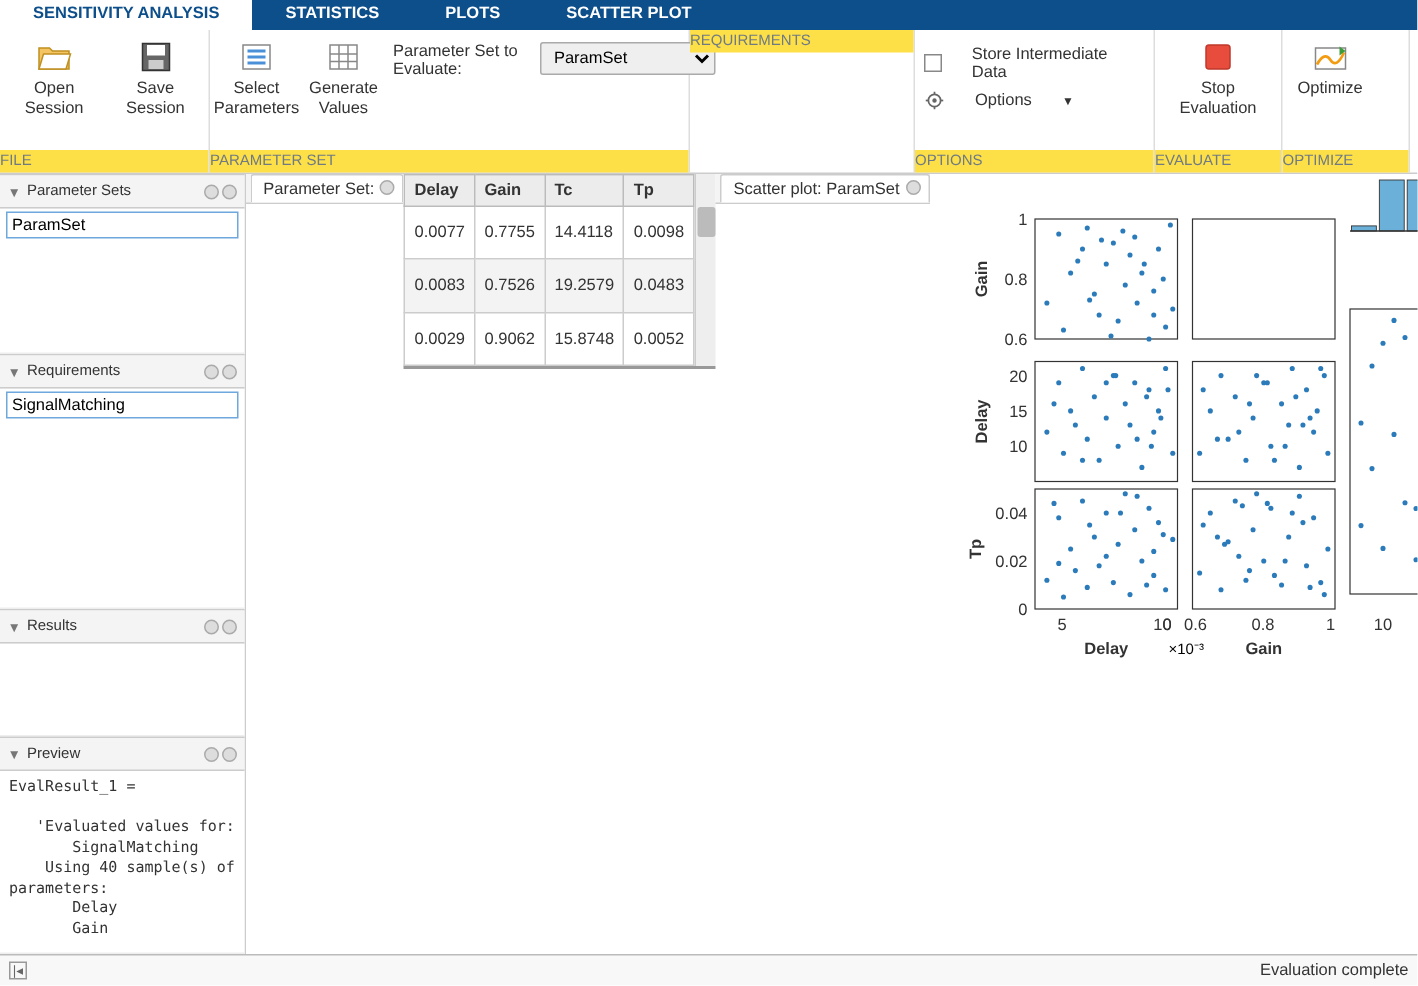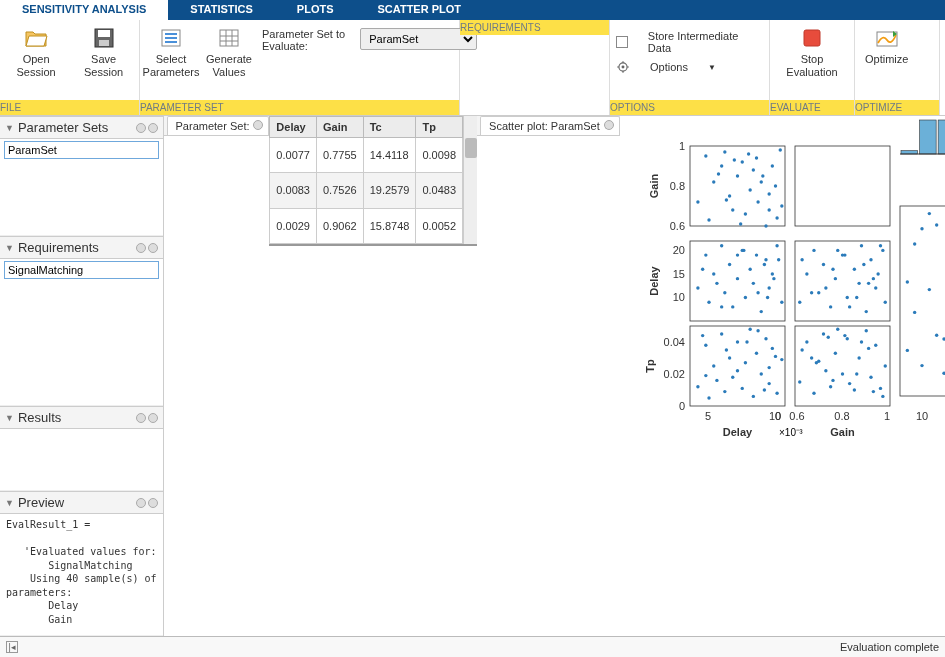--- a/index.html
+++ b/index.html
@@ -20,21 +20,21 @@
 .param-eval .lbl { font-size: 11px; }
 .param-eval select { width: 160px; height: 22px; font-size: 11px; border: 1px solid #aaa; border-radius: 2px; padding: 0 4px; }
 .opt-row { display:flex; align-items:center; gap:20px; font-size:11px; }
 .opt-checkbox { width:12px; height:12px; border:1px solid #888; display:inline-block; }
 
 .main { display: flex; height: 520px; }
 .left-col { width: 245px; display: flex; flex-direction: column; border-right: 1px solid #ccc; }
 .panel { border-top: 1px solid #ccc; display:flex; flex-direction:column; }
 .panel-hdr { height: 22px; background: #f4f4f4; display: flex; align-items: center; padding: 0 5px; border-bottom: 1px solid #ccc; position:relative; }
 .panel-hdr .tri { font-size: 9px; color: #777; margin-right: 4px; }
-.panel-hdr .title { font-size: 13px; color: #333; flex:1; }
+.panel-hdr .title { font-size: 10px; color: #333; flex:1; }
 .panel-hdr .circ { width: 10px; height: 10px; border-radius: 50%; border: 1px solid #aaa; background:#ddd; margin-left: 2px; }
 .panel-body { flex:1; background:#fff; border-bottom:1px solid #eee; padding:2px 4px; font-size:11px; overflow:hidden; }
 .panel-body input { width:100%; border:1px solid #6fa8dc; padding:2px 3px; font-size:11px; }
 .preview-text { font-family: monospace; font-size:10px; white-space:pre; line-height:1.35; padding:2px; }
 
 .right-col { flex: 1; display: flex; flex-direction: row; }
 .tabrow { height: 20px; background:#f4f4f4; border-bottom:1px solid #ccc; display:flex; align-items:flex-end; position:relative; }
 .doc-tab { height:19px; background:#fff; border:1px solid #ccc; border-bottom:none; padding:2px 8px; font-size:11px; display:flex; align-items:center; gap:5px; margin-left:3px; border-radius:2px 2px 0 0; }
 .doc-tab .x { font-size:10px; color:#888; cursor:pointer; }
 .tabrow .circ { position:absolute; right:6px; top:4px; width:10px; height:10px; border-radius:50%; border:1px solid #aaa; background:#ddd; }

